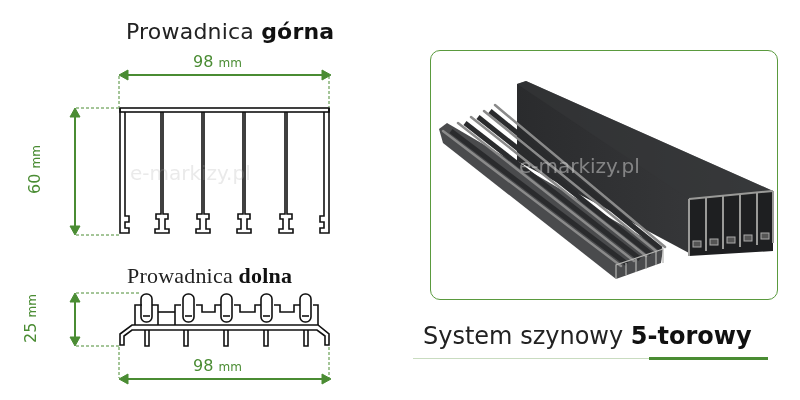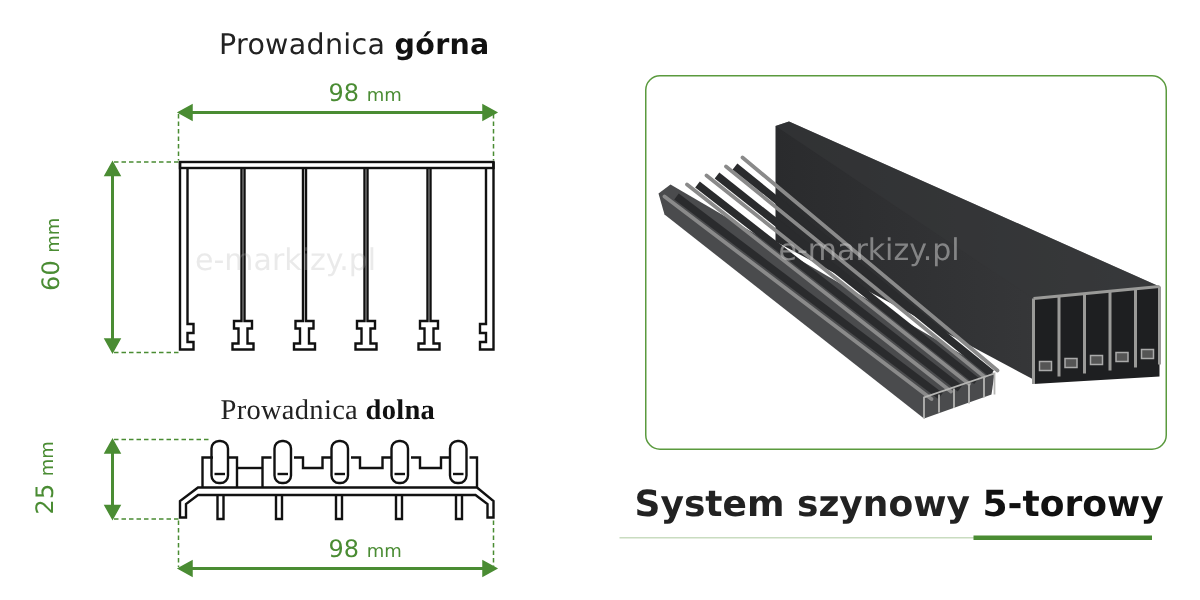--- a/index.html
+++ b/index.html
@@ -1,21 +1,21 @@
 <!DOCTYPE html>
 <html><head>
 <meta charset="utf-8">
 <style>
   html, body { margin:0; padding:0; }
   body { width:800px; height:400px; background:#ffffff; position:relative; overflow:hidden;
          font-family:"DejaVu Sans", sans-serif; }
   .abs { position:absolute; }
-  .title { font-size:19px; color:#222; white-space:nowrap; letter-spacing:0.2px;margin-left:20px; }
+  .title { font-size:22px; color:#222; white-space:nowrap; letter-spacing:0.2px; }
   .title b { font-weight:bold; color:#111; }
-  .dim { color:#4a8c33; font-size:16px; white-space:nowrap;margin-left:26px; }
+  .dim { color:#4a8c33; font-size:16px; white-space:nowrap; }
   .dim small { font-size:12px; }
   .vtext { transform:rotate(-90deg); transform-origin:center center; }
   .photo-card { left:430px; top:50px; width:346px; height:248px; border:1.5px solid #5a9a3e;
                 border-radius:10px; background:#fff; overflow:hidden; }
   .caption { font-size:24px; color:#222; white-space:nowrap; }
   .caption b { color:#111; }
 </style>
 </head>
 <body>
 
@@ -175,17 +175,17 @@
       </g>
       <g stroke="#b5b5b3" stroke-width="1.2" fill="none">
         <path d="M185 228 L185 214 L232 198 L232 212"></path>
         <path d="M195 224 L195 212 M205 221 L205 208 M215 218 L215 205 M225 214 L225 201"></path>
       </g>
     </g>
     <text x="88" y="122" font-size="20" fill="rgba(200,200,200,0.55)" font-family="DejaVu Sans, sans-serif">e-markizy.pl</text>
   </svg>
 </div>
 
-<div class="abs caption" style="left:423px; top:322px;font-weight:bold;">
+<div class="abs caption" style="left:423px; top:322px;">
   <span>System szynowy </span><b>5-torowy</b>
 </div>
 <div class="abs" style="left:413px; top:358px; width:237px; height:1px; background:#c9dcc0;"></div>
 <div class="abs" style="left:649px; top:357px; width:119px; height:3px; background:#4a8c33;"></div>
 
 </body></html>

